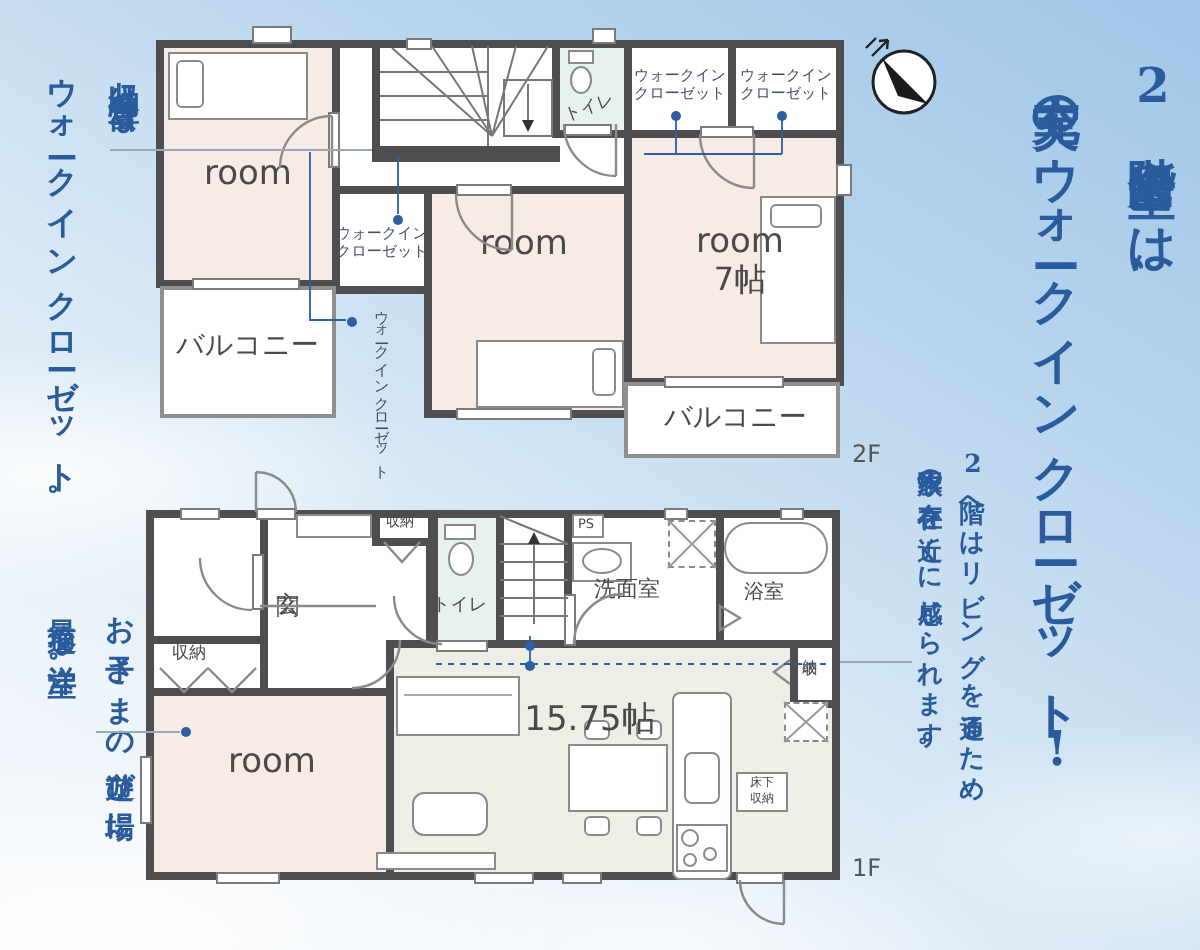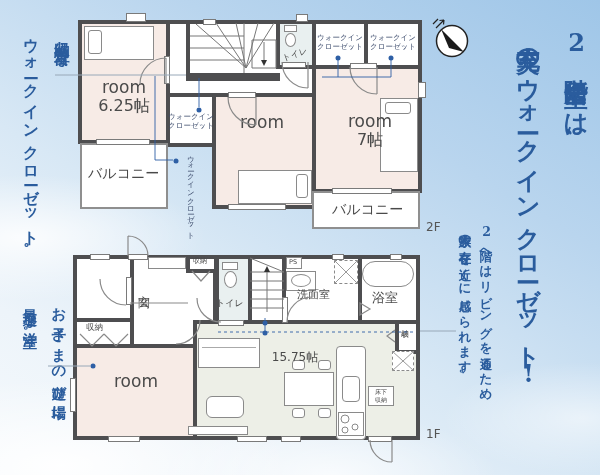--- a/index.html
+++ b/index.html
@@ -72,21 +72,20 @@
   <div class="furn" style="left:88px;top:30px;width:14px;height:24px;border-radius:3px"></div>
   <div class="furn" style="left:238px;top:170px;width:74px;height:34px"></div>
   <div class="furn" style="left:296px;top:174px;width:12px;height:24px;border-radius:3px"></div>
   <div class="furn" style="left:380px;top:98px;width:38px;height:74px"></div>
   <div class="furn" style="left:385px;top:102px;width:26px;height:12px;border-radius:3px"></div>
   <div class="furn" style="left:284px;top:25px;width:13px;height:7px"></div>
   <div class="furn" style="left:285px;top:33px;width:11px;height:14px;border-radius:50%"></div>
 
   <div class="lbl c" style="left:88px;top:78px;width:72px">
     <div class="rname">room</div>
-    <div class="rsize">6.25帖</div>
   </div>
   <div class="lbl c" style="left:227px;top:113px;width:70px">
     <div class="rname">room</div>
   </div>
   <div class="lbl c" style="left:340px;top:112px;width:60px">
     <div class="rname">room</div>
     <div class="rsize">7帖</div>
   </div>
   <div class="lbl small-blue c" style="left:313px;top:33px;width:54px">
     <div>ウォークイン</div>
@@ -155,27 +154,27 @@
   <div class="furn" style="left:338px;top:412px;width:26px;height:24px"></div>
   <div class="furn dashedf" style="left:392px;top:351px;width:22px;height:20px"></div>
   <div class="furn" style="left:368px;top:386px;width:26px;height:20px"></div>
 
   <div class="lbl vt" style="left:137px;top:286px;font-size:11.5px;letter-spacing:2px">玄関</div>
   <div class="lbl" style="left:86px;top:323px;font-size:8.5px">収納</div>
   <div class="lbl" style="left:193px;top:258px;font-size:7px">収納</div>
   <div class="lbl vt" style="left:400px;top:324px;font-size:7.5px">収納</div>
   <div class="lbl" style="left:216px;top:298px;font-size:9px">トイレ</div>
   <div class="lbl" style="left:297px;top:289px;font-size:11px">洗面室</div>
-  <div class="lbl" style="left:372px;top:291px;font-size:13px">浴室</div>
+  <div class="lbl" style="left:372px;top:291px;font-size:10px">浴室</div>
   <div class="lbl" style="left:289px;top:259px;font-size:6.5px">PS</div>
   <div class="lbl c" style="left:96px;top:372px;width:80px">
     <div class="rname">room</div>
   </div>
   <div class="lbl c" style="left:240px;top:351px;width:110px">
-    <div style="font-size:12px">15.75帖</div>
+    <div style="font-size:17px">15.75帖</div>
   </div>
   <div class="lbl c" style="left:369px;top:388px;width:24px;font-size:6px;line-height:1.3">
     <div>床下</div>
     <div>収納</div>
   </div>
   <div class="lbl flabel" style="left:426px;top:428px">1F</div>
 
   <div class="cap cap-lt" style="left:10px;top:28px;height:235px">
     <span>収納豊富な</span>
       <span>ウォークインクローゼット。</span>

